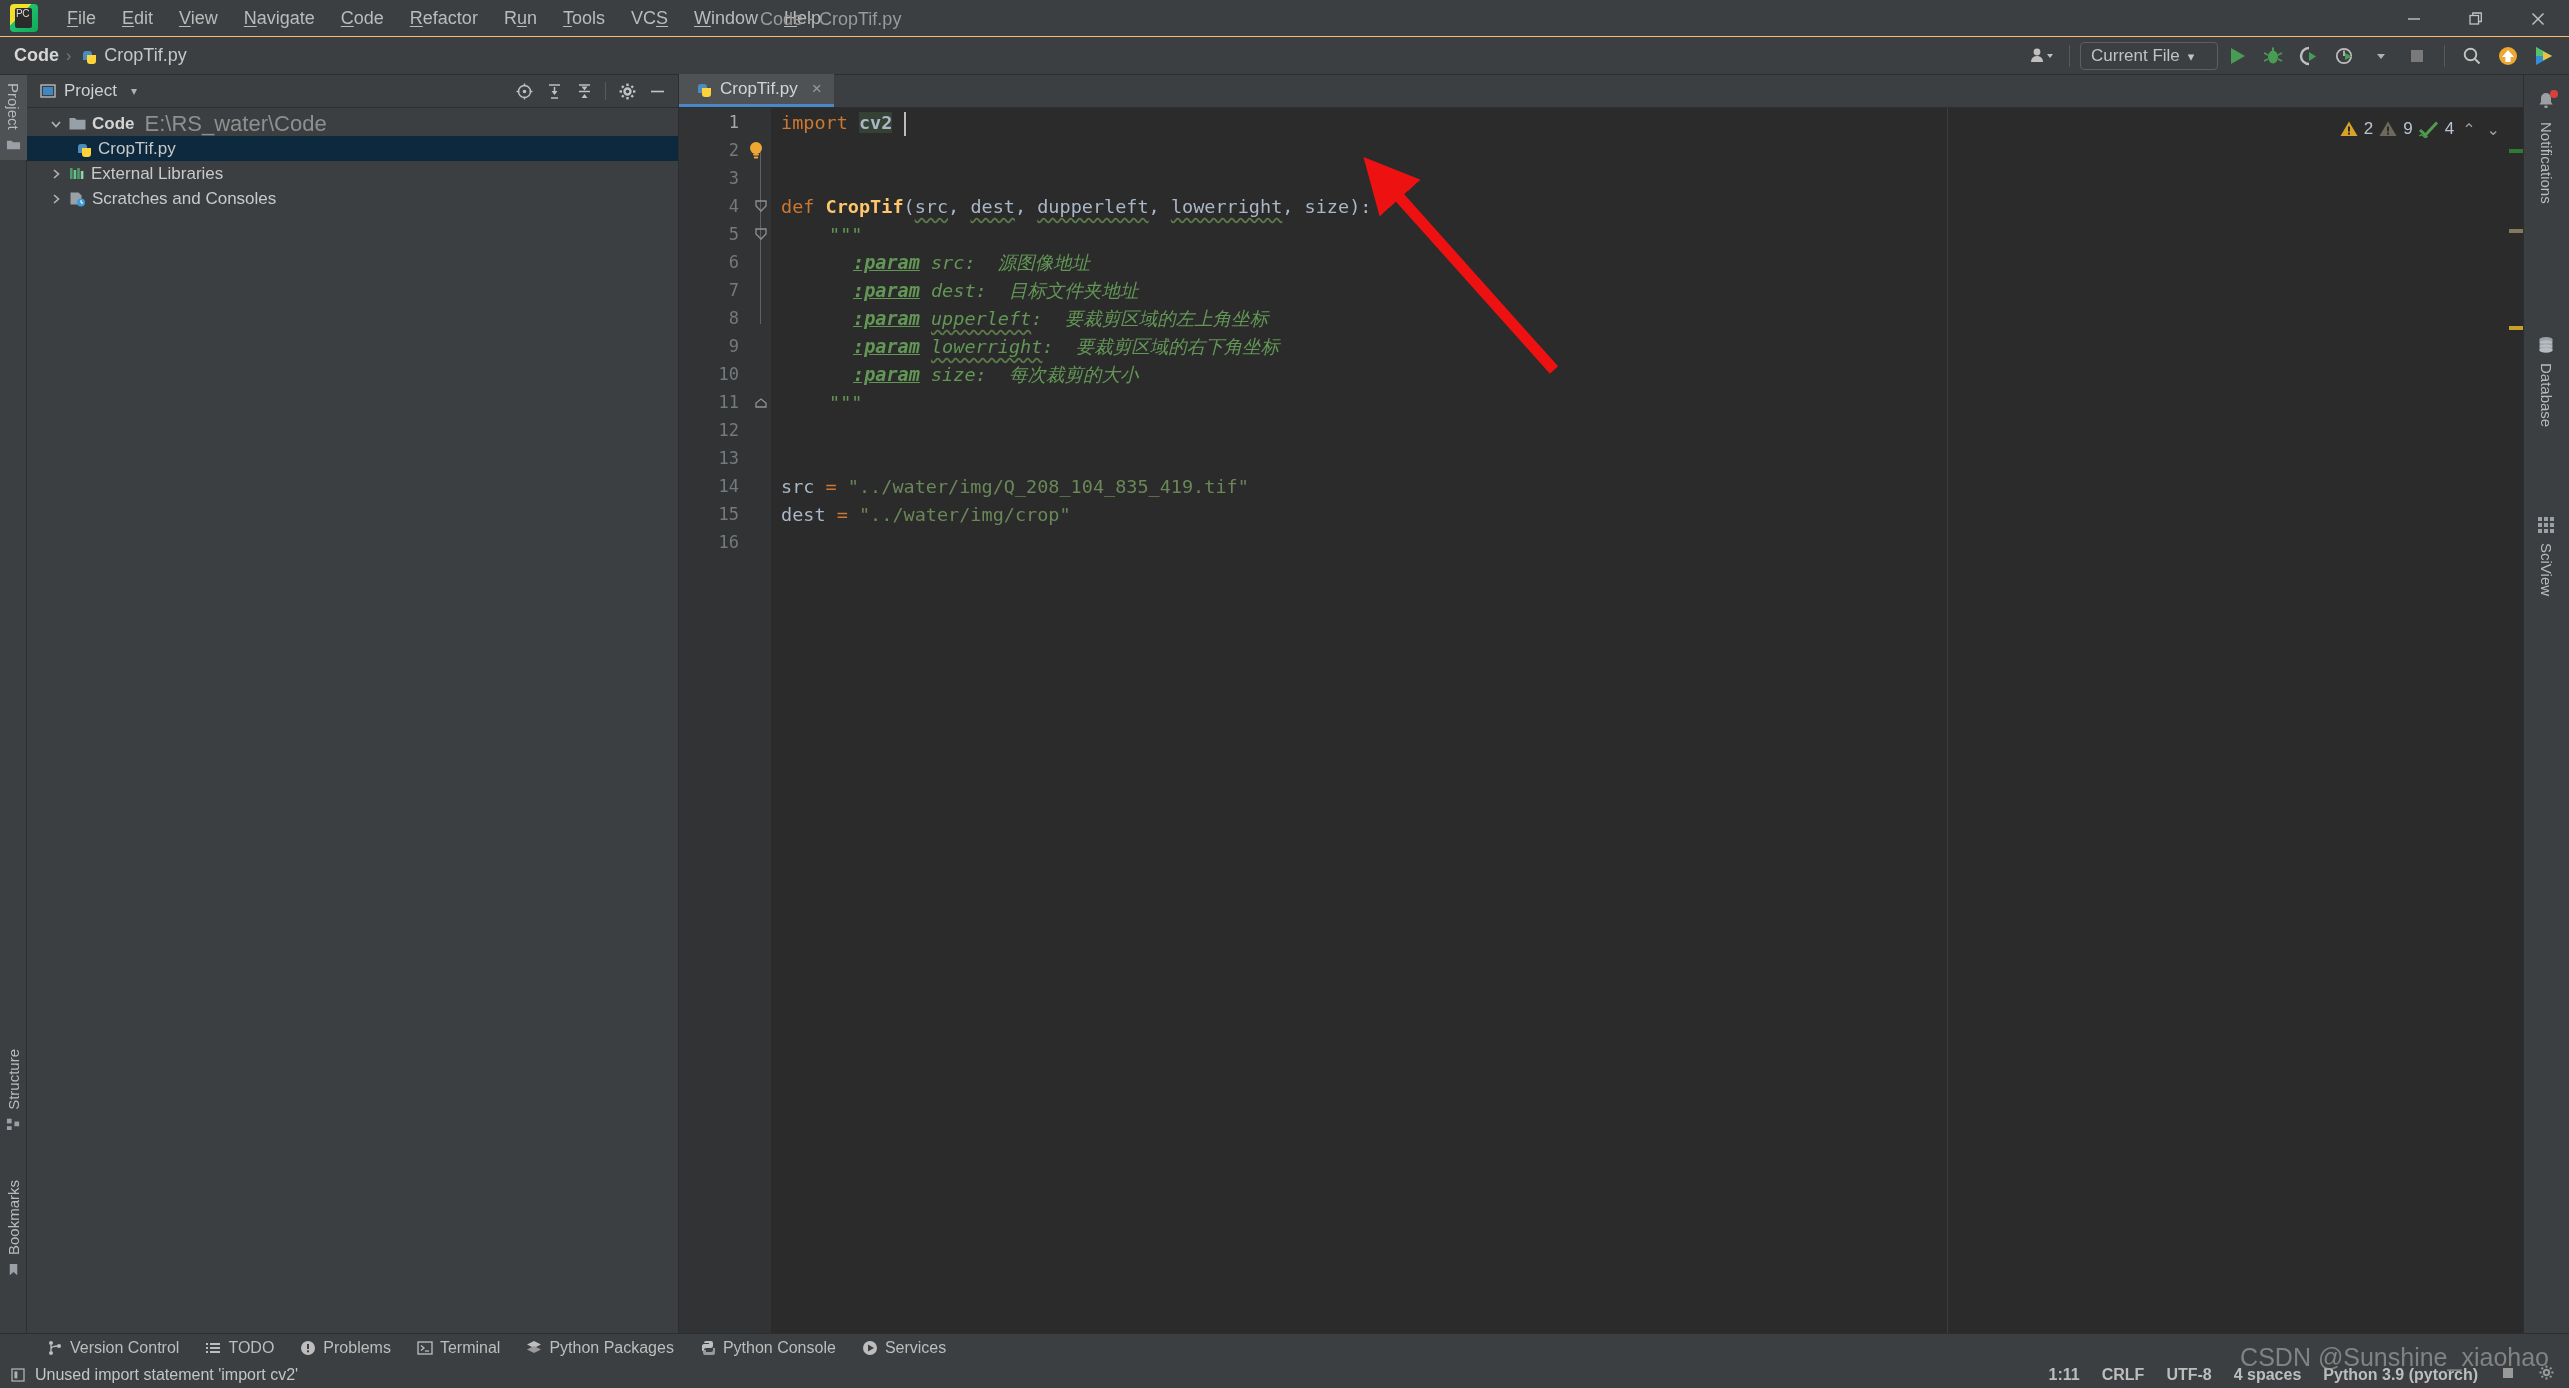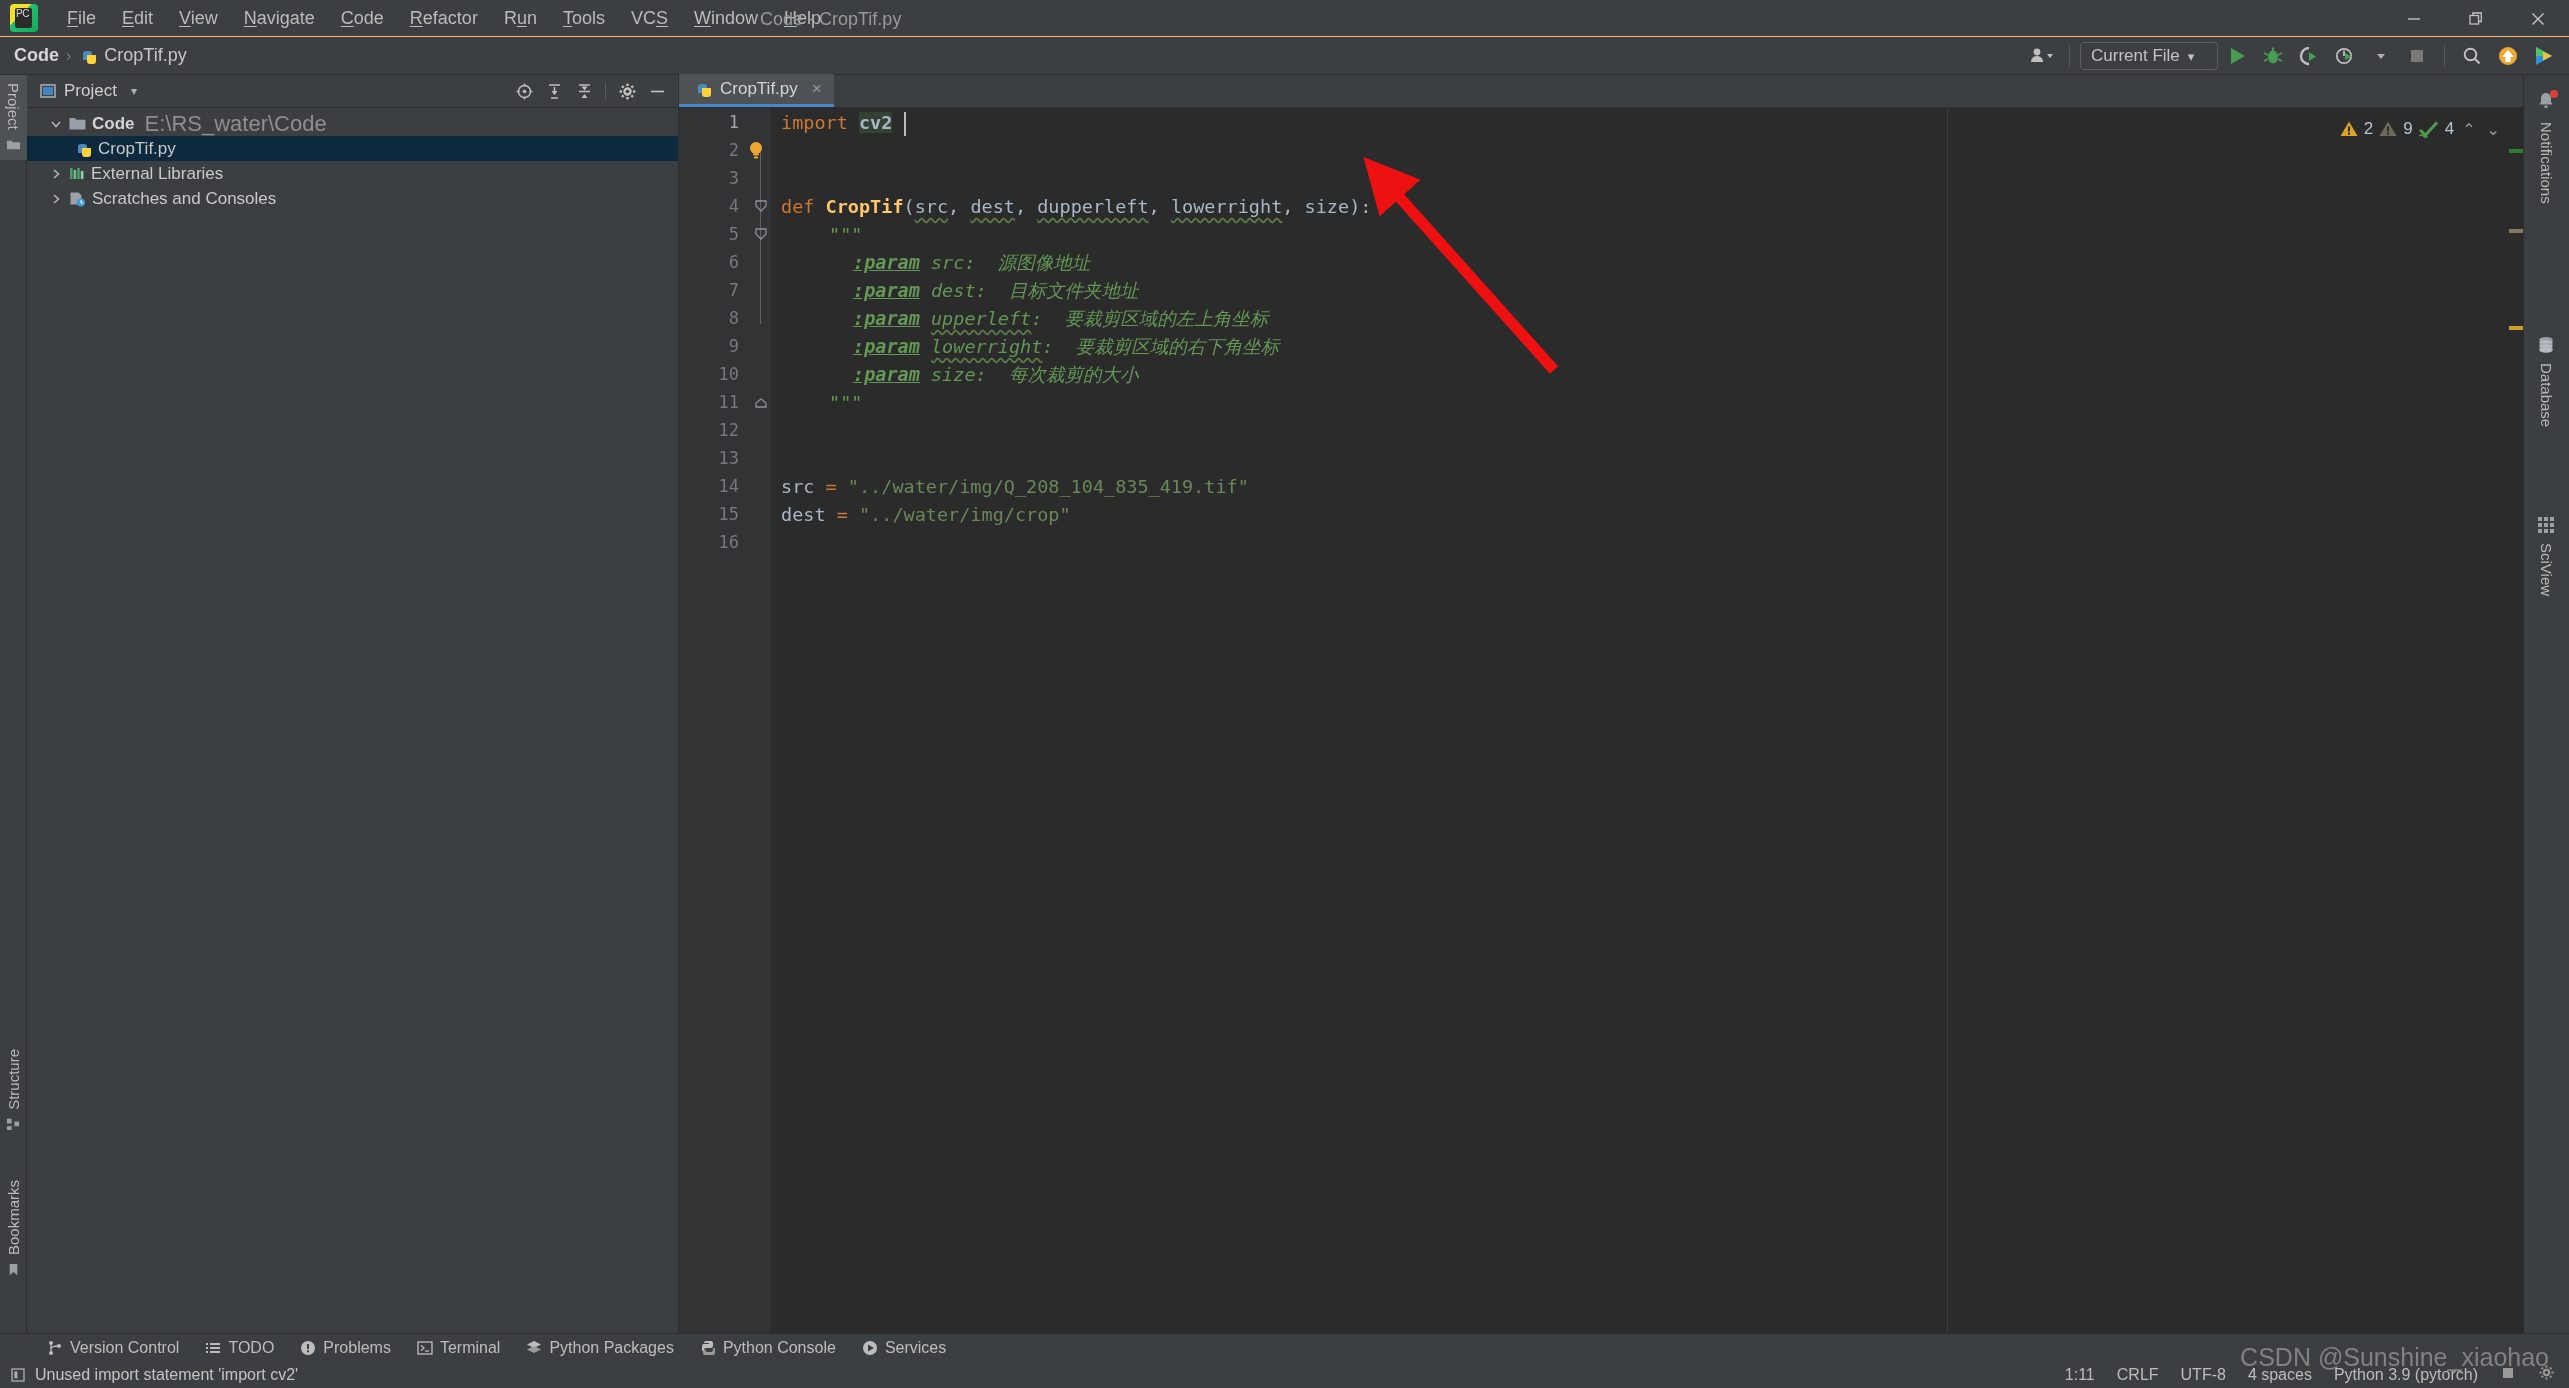--- a/index.html
+++ b/index.html
@@ -185,21 +185,21 @@
   }
   .tw-btn { display: flex; align-items: center; gap: 7px; padding: 0 13px; height: 28px;
       color: #bdbdbd; font-size: 16px; white-space: nowrap; }
   .statusbar {
     position: absolute; left: 0; bottom: 0; width: 2569px; height: 27px;
     background: #3c3f41; display: flex; align-items: center;
   }
   .sb-msg { color: #c4c4c4; font-size: 16px; display:flex; align-items:center; gap:9px;
       margin-left: 10px; }
   .sb-right { margin-left: auto; display: flex; align-items: center; gap: 22px;
-      padding-right: 14px; color: #bdbdbd; font-size: 16px; }
+      padding-right: 14px; color: #bdbdbd; font-size: 16px; font-weight: bold; }
   .watermark {
     position: absolute; right: 20px; bottom: 16px; color: #9c9c9c; font-size: 25px;
     opacity: .72; white-space: nowrap; pointer-events: none;
   }
 
   
   .annot { position: absolute; left: 660px; top: 80px; width: 250px; height: 240px;
       pointer-events: none; }
 </style>
 </head>

